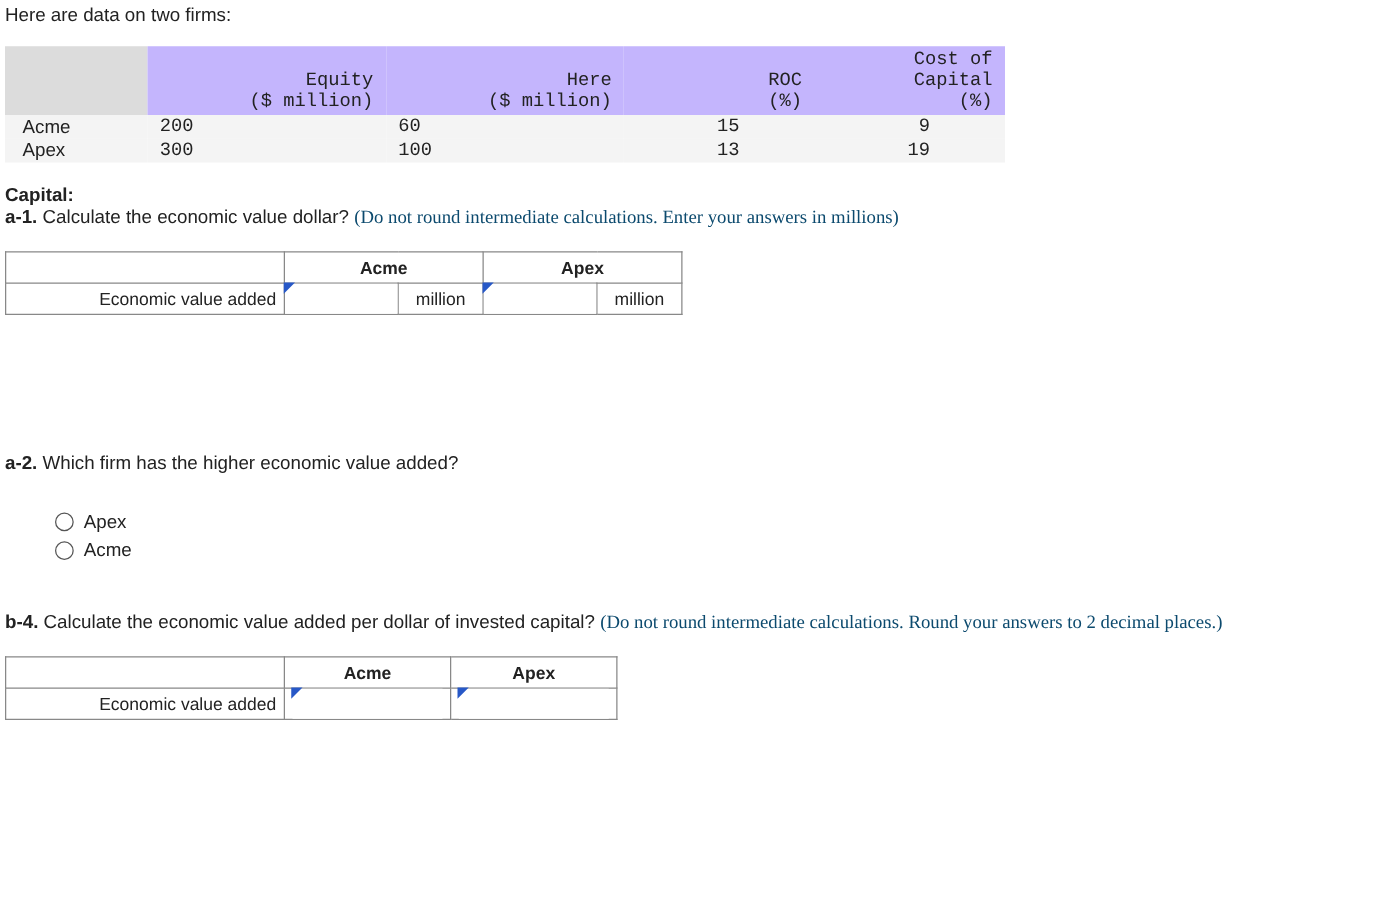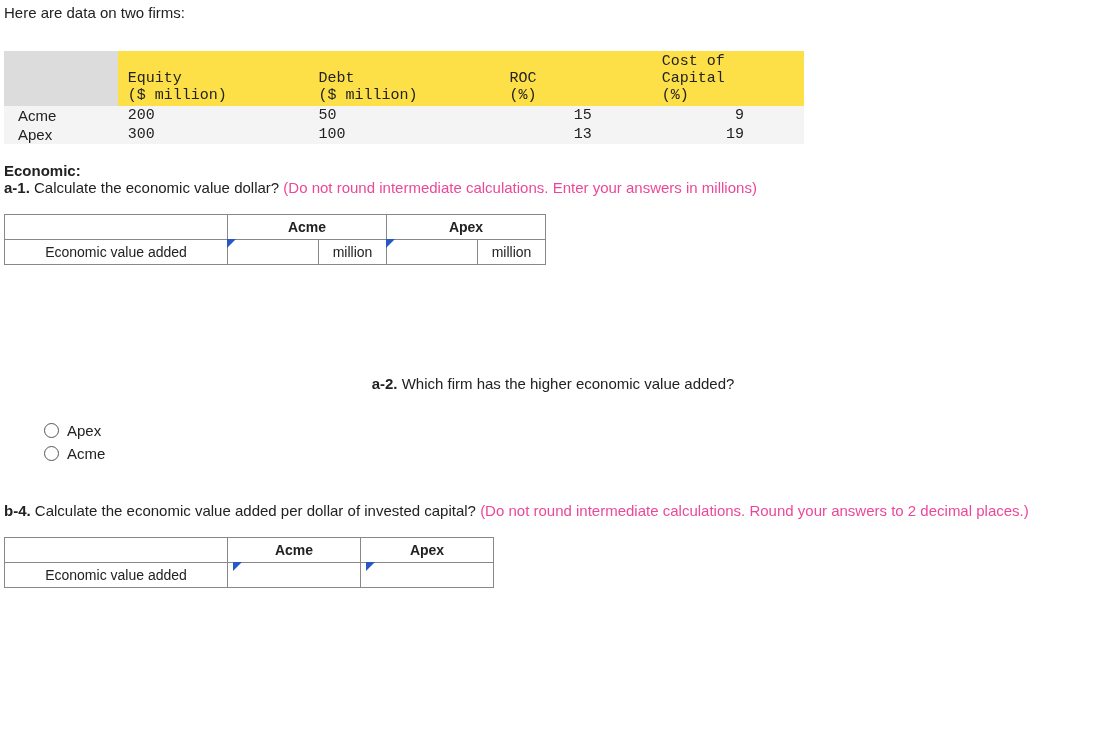--- a/index.html
+++ b/index.html
@@ -4,66 +4,66 @@
 <style>
   body {
     font-family: Arial, Helvetica, sans-serif;
     font-size: 15px;
     color: #222;
     margin: 0;
     padding: 4px 4px 20px 4px;
     width: 1106px;
     box-sizing: border-box;
   }
-  .intro { margin: 0 0 30px 0; }
+  .intro { margin: 0 0 16px 0; }
   .data-table {
     border-collapse: collapse;
     font-family: Consolas, 'Courier New', monospace;
     font-size: 15px;
     width: 800px;
     margin-bottom: 18px;
   }
   .data-table th {
-    background: #fde047;
+    background: #c4b5fd;
     font-weight: normal;
     padding: 2px 10px;
-    text-align: left;
+    text-align: right;
     white-space: pre-line;
     vertical-align: bottom;
   }
   .data-table th.rowhead { text-align: left; background:#dcdcdc; }
   .data-table td {
     background: #f4f4f4;
     padding: 1px 10px;
   }
   .data-table td.rowhead {
     font-family: Arial, Helvetica, sans-serif;
     text-align: left;
     padding-left: 14px;
     width: 120px;
   }
   .data-table td.num { width: 160px; padding-right: 70px;}
   .data-table td.numc { text-align: right; width: 120px; padding-right: 60px;}
   .req-label { font-weight: bold; margin: 0; }
   .q-line { margin: 0 0 18px 0; }
-  .red-note { color: #ec4899; }
+  .red-note { color: #0c4a6e; font-family: Liberation Serif, serif; }
   .answer-table {
     border-collapse: collapse;
     font-family: Arial, Helvetica, sans-serif;
     font-size: 14px;
     margin-bottom: 110px;
   }
   .answer-table th, .answer-table td {
     border: 1px solid #888;
     padding: 4px 6px;
     text-align: center;
     vertical-align: middle;
   }
   .answer-table th.lbl, .answer-table td.lbl {
-    text-align: center;
+    text-align: right;
     min-width: 210px;
   }
   .input-cell { padding: 0 !important; }
   .input-box {
     border: none;
     width: 90px;
     height: 24px;
     box-sizing: border-box;
     text-align: right;
     padding-right: 4px;
@@ -99,46 +99,46 @@
 <body>
 
 <p class="intro">Here are data on two firms:</p>
 
 <table class="data-table">
   <tbody>
       <tr>
     <th class="rowhead"></th>
     <th>Equity
 ($ million)</th>
-    <th>Debt
+    <th>Here
 ($ million)</th>
     <th>ROC
 (%)</th>
     <th>Cost of
 Capital
 (%)</th>
   </tr>
   <tr>
     <td class="rowhead">Acme</td>
     <td class="num">200</td>
-    <td class="num">50</td>
+    <td class="num">60</td>
     <td class="numc">15</td>
     <td class="numc">9</td>
   </tr>
   <tr>
     <td class="rowhead">Apex</td>
     <td class="num">300</td>
     <td class="num">100</td>
     <td class="numc">13</td>
     <td class="numc">19</td>
   </tr>
 </tbody>
   </table>
 
-<p class="req-label">Economic:</p>
+<p class="req-label">Capital:</p>
 <p class="q-line">
   <b>a-1. </b><span>Calculate the economic value dollar? </span><span class="red-note">(Do not round intermediate calculations. Enter your answers in millions)</span>
 </p>
 
 <table class="answer-table">
   <tbody>
       <tr>
     <th class="lbl"></th>
     <th colspan="2">Acme</th>
     <th colspan="2">Apex</th>
@@ -146,21 +146,21 @@
   <tr>
     <td class="lbl">Economic value added</td>
     <td class="input-cell"><span class="input-wrap"><span class="flag"></span><input class="input-box" style=""></span></td>
     <td class="unit">million</td>
     <td class="input-cell"><span class="input-wrap"><span class="flag"></span><input class="input-box" style=""></span></td>
     <td class="unit">million</td>
   </tr>
 </tbody>
   </table>
 
-<p class="q-line" style="margin-bottom:0;text-align:center;">
+<p class="q-line" style="margin-bottom:0;">
   <b>a-2. </b><span>Which firm has the higher economic value added?</span>
 </p>
 
 <div class="radio-block">
   <div class="radio-row">
     <span class="radio-circle"></span>
     <span>Apex</span>
   </div>
   <div class="radio-row">
     <span class="radio-circle"></span>

